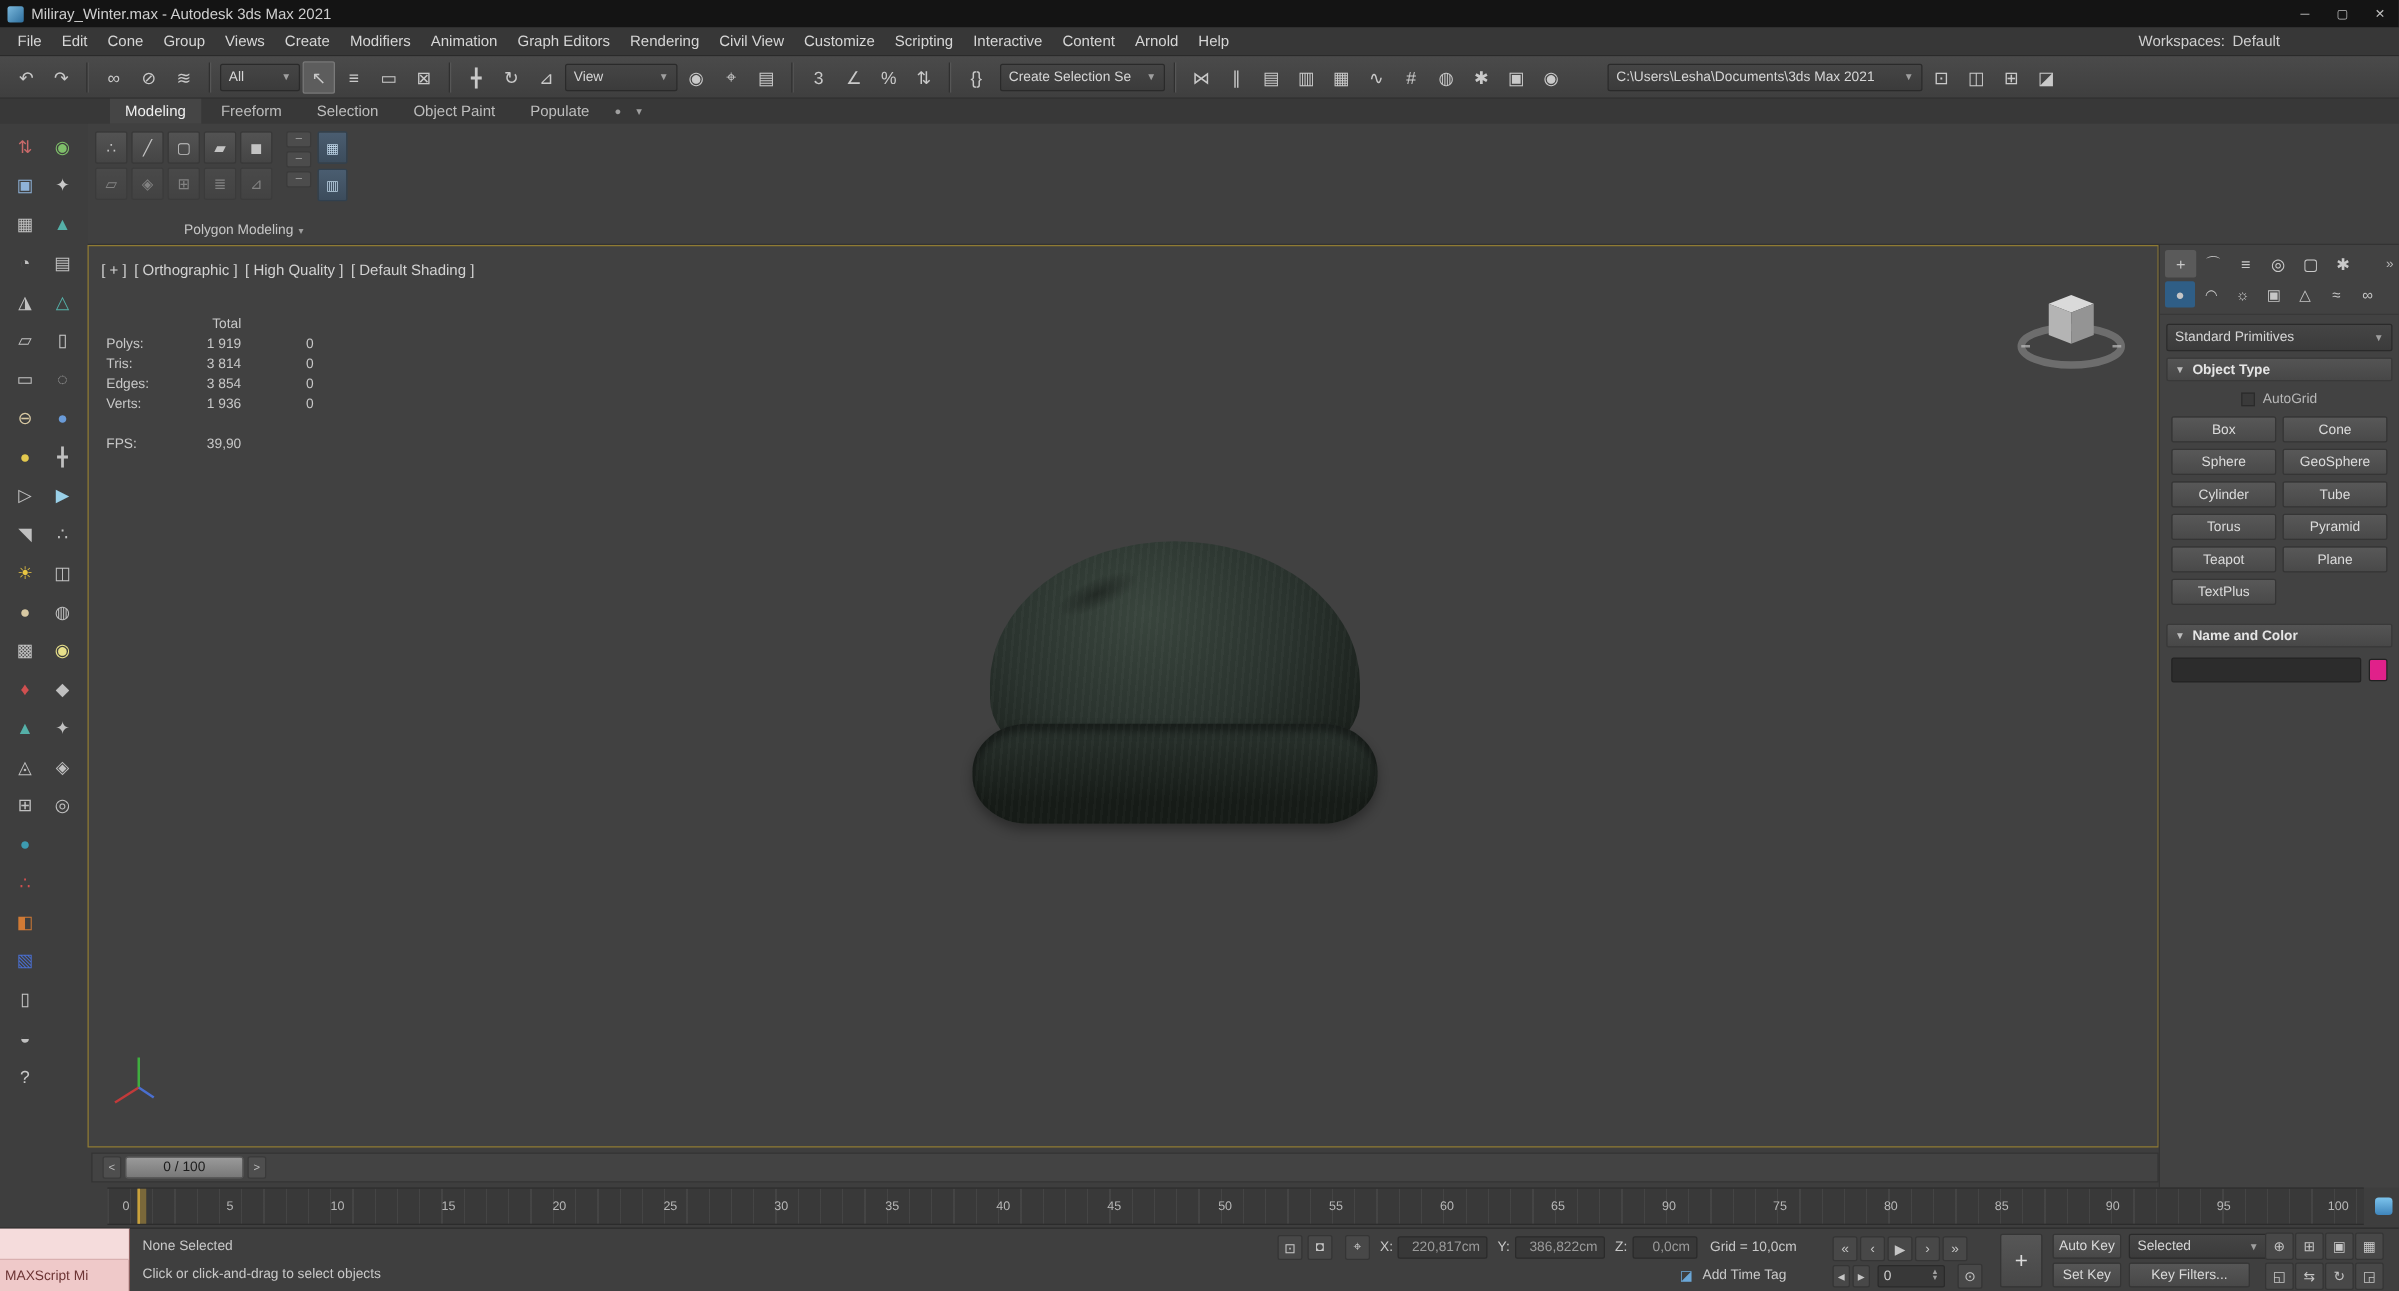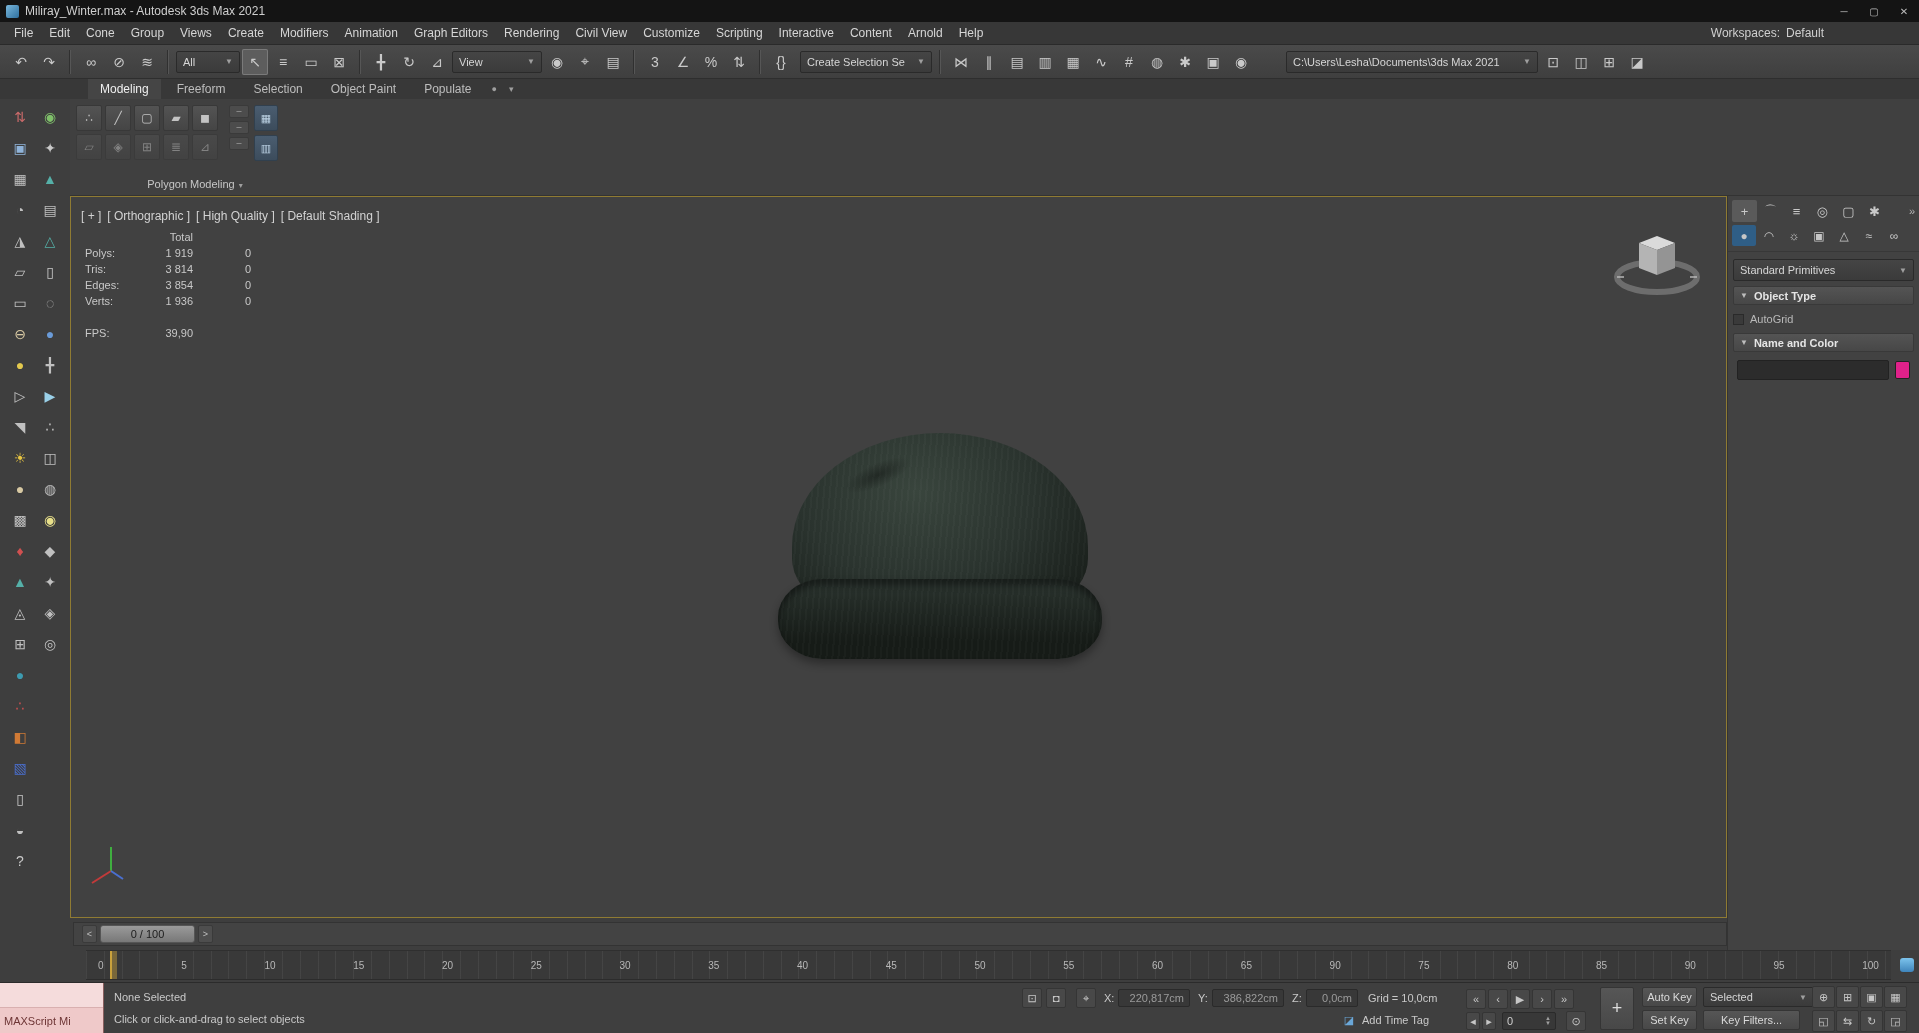--- a/index.html
+++ b/index.html
@@ -48,21 +48,21 @@
 
 
 .left-dock{position:absolute;left:0;top:99px;width:70px;height:819px;background:#3e3e3e}
 .dock-grid{display:grid;grid-template-columns:30px 30px;justify-content:center;grid-auto-rows:31px;padding-top:2px}
 .dock-single{display:grid;grid-template-columns:30px;grid-auto-rows:31px;margin-left:5px}
 .dock-cell{display:flex;align-items:center;justify-content:center;font-size:14px}
 
 
 .viewport{position:absolute;left:70px;top:196px;width:1657px;height:722px;background:#414141;border:1px solid #8f7b33}
 .vp-label{position:absolute;left:10px;top:12px;display:flex;gap:6px;color:#d2d2d2;font-size:12px}
-.vp-stats{position:absolute;left:14px;top:32px;color:#c8c8c8;font-size:11px}
+.vp-stats{position:absolute;left:14px;top:54px;color:#c8c8c8;font-size:11px}
 .stat-row,.stat-head{display:grid;grid-template-columns:44px 64px 58px;line-height:16px}
 .stat-row .c2,.stat-row .c3,.stat-head .c2{text-align:right}
 .fps{margin-top:16px}
 
 .hat{position:absolute;left:707px;top:236px;width:324px;height:226px}
 .hat .dome{position:absolute;left:14px;top:0;width:296px;height:196px;border-radius:50% 50% 42% 42% / 58% 58% 36% 36%;background:radial-gradient(ellipse at 42% 30%, var(--hatL) 0%, var(--hatM) 48%, var(--hatD) 92%)}
 .hat .crease{position:absolute;left:64px;top:30px;width:72px;height:24px;border-radius:50%;background:radial-gradient(ellipse, rgba(0,0,0,.35), rgba(0,0,0,0) 70%);transform:rotate(-24deg)}
 .hat .brim{position:absolute;left:0;top:146px;width:324px;height:80px;border-radius:44px/38px;background:linear-gradient(180deg, var(--hatM), var(--hatD) 78%);box-shadow:0 5px 9px rgba(0,0,0,.32), inset 0 6px 7px rgba(0,0,0,.45)}
 .hat .knit{position:absolute;inset:0;border-radius:inherit;background:repeating-linear-gradient(95deg, rgba(255,255,255,.025) 0 2px, rgba(255,255,255,0) 2px 6px)}
 
@@ -75,21 +75,21 @@
 .cp-tab{width:25px;height:22px;display:flex;align-items:center;justify-content:center;color:#c9c9c9;font-size:13px;border-radius:2px}
 .cp-tab[data-active]{background:#5a5a5a}
 .cp-more{margin-left:auto;color:#b5b5b5;font-size:11px}
 .cp-subtabs{display:flex;gap:1px;padding:1px 4px 5px 4px;border-bottom:1px solid #383838}
 .cp-sub{width:24px;height:21px;display:flex;align-items:center;justify-content:center;color:#c6c6c6;font-size:12px;border-radius:2px}
 .cp-sub[data-active]{background:#2f5e86}
 .cp-dd{margin:7px 5px 2px 5px;height:22px}
 .rollout{margin:5px 5px 0 5px}
 .roll-h{height:19px;background:linear-gradient(#545454,#474747);border:1px solid #393939;border-radius:2px;display:flex;align-items:center;gap:6px;padding:0 6px;font-weight:bold;color:#e5e5e5}
 .roll-h .tri{font-size:8px;color:#bdbdbd;font-weight:normal}
-.autogrid{display:flex;align-items:center;gap:6px;padding:8px 0 3px 0;color:#b9b9b9}
+.autogrid{display:flex;align-items:center;gap:6px;justify-content:center;padding:8px 0 3px 0;color:#b9b9b9}
 .cbx{width:11px;height:11px;background:#3a3a3a;border:1px solid #2a2a2a}
 .ot-grid{display:grid;grid-template-columns:1fr 1fr;gap:5px;padding:5px 4px 10px 4px}
 .ot-btn{height:21px;background:linear-gradient(#585858,#494949);border:1px solid #353535;border-radius:2px;display:flex;align-items:center;justify-content:center;color:#dcdcdc}
 .nc-row{display:flex;gap:6px;padding:8px 4px;align-items:center}
 .nc-input{flex:1;height:20px;background:#2c2c2c;border:1px solid #222;border-radius:2px;color:#ddd;font:inherit;padding:0 4px}
 .nc-swatch{width:18px;height:18px;border:1px solid #222;border-radius:2px}
 
 
 .trackrow{position:absolute;left:73px;top:922px;width:1654px;height:24px;background:#434343;border:1px solid #333}
 .ts-btn{position:absolute;top:2px;width:15px;height:18px;background:#4e4e4e;border:1px solid #3a3a3a;color:#c0c0c0;font-size:9px;display:flex;align-items:center;justify-content:center;border-radius:2px}
@@ -634,20 +634,33 @@
   </div>
 
   <div class="rollout">
     <div class="roll-h">
       <span class="tri">▼</span>
       <span>Object Type</span>
     </div>
     <div class="autogrid">
       <span class="cbx"></span>
       <span>AutoGrid</span>
+    </div>
+    <div class="ot-grid">
+      <div class="ot-btn">Box</div>
+        <div class="ot-btn">Cone</div>
+        <div class="ot-btn">Sphere</div>
+        <div class="ot-btn">GeoSphere</div>
+        <div class="ot-btn">Cylinder</div>
+        <div class="ot-btn">Tube</div>
+        <div class="ot-btn">Torus</div>
+        <div class="ot-btn">Pyramid</div>
+        <div class="ot-btn">Teapot</div>
+        <div class="ot-btn">Plane</div>
+        <div class="ot-btn">TextPlus</div>
     </div>
   </div>
 
   <div class="rollout">
     <div class="roll-h">
       <span class="tri">▼</span>
       <span>Name and Color</span>
     </div>
     <div class="nc-row">
       <input class="nc-input" value="" style="">

